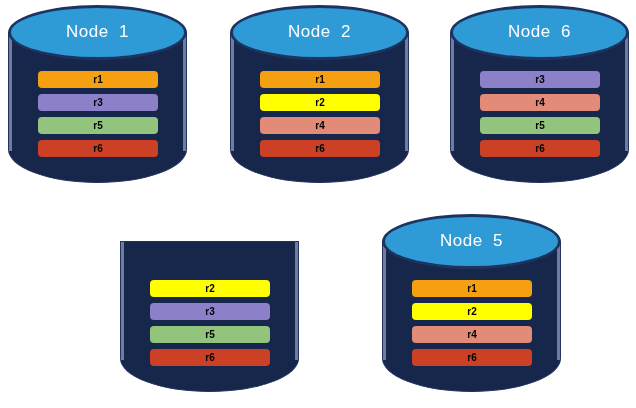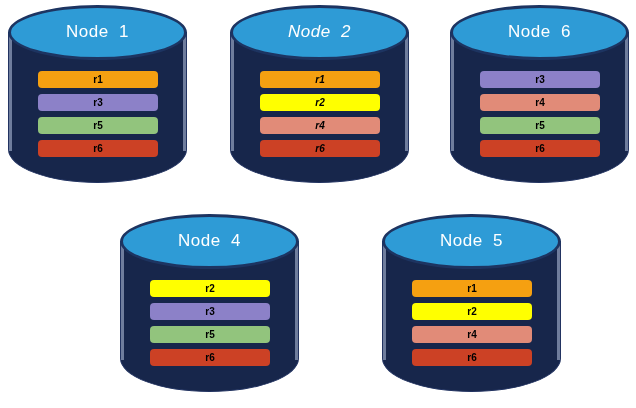--- a/index.html
+++ b/index.html
@@ -112,21 +112,21 @@
       <div class="cyl-top">
         <span class="node-label">Node  1</span>
       </div>
       <div class="replicas">
         <div class="replica" style="background: rgb(245, 160, 17);">r1</div>
         <div class="replica" style="background: rgb(140, 129, 200);">r3</div>
         <div class="replica" style="background: rgb(146, 196, 125);">r5</div>
         <div class="replica" style="background: rgb(204, 65, 37);">r6</div>
       </div>
     </div>
-    <div class="node" style="left: 230px; top: 5px; font-style: italic;">
+    <div class="node" style="left: 230px; top: 5px;">
       <div class="cyl-body"></div>
       <div class="cyl-top">
         <span class="node-label">Node  2</span>
       </div>
       <div class="replicas">
         <div class="replica" style="background: rgb(245, 160, 17);">r1</div>
         <div class="replica" style="background: rgb(255, 255, 0);">r2</div>
         <div class="replica" style="background: rgb(225, 139, 120);">r4</div>
         <div class="replica" style="background: rgb(204, 65, 37);">r6</div>
       </div>
@@ -138,23 +138,20 @@
       </div>
       <div class="replicas">
         <div class="replica" style="background: rgb(140, 129, 200);">r3</div>
         <div class="replica" style="background: rgb(225, 139, 120);">r4</div>
         <div class="replica" style="background: rgb(146, 196, 125);">r5</div>
         <div class="replica" style="background: rgb(204, 65, 37);">r6</div>
       </div>
     </div>
     <div class="node" style="left: 120px; top: 214px;">
       <div class="cyl-body"></div>
-      <div class="cyl-top">
-        <span class="node-label">Node  4</span>
-      </div>
       <div class="replicas">
         <div class="replica" style="background: rgb(255, 255, 0);">r2</div>
         <div class="replica" style="background: rgb(140, 129, 200);">r3</div>
         <div class="replica" style="background: rgb(146, 196, 125);">r5</div>
         <div class="replica" style="background: rgb(204, 65, 37);">r6</div>
       </div>
     </div>
     <div class="node" style="left: 342px; top: 214px; margin-left: 40px;">
       <div class="cyl-body"></div>
       <div class="cyl-top">

